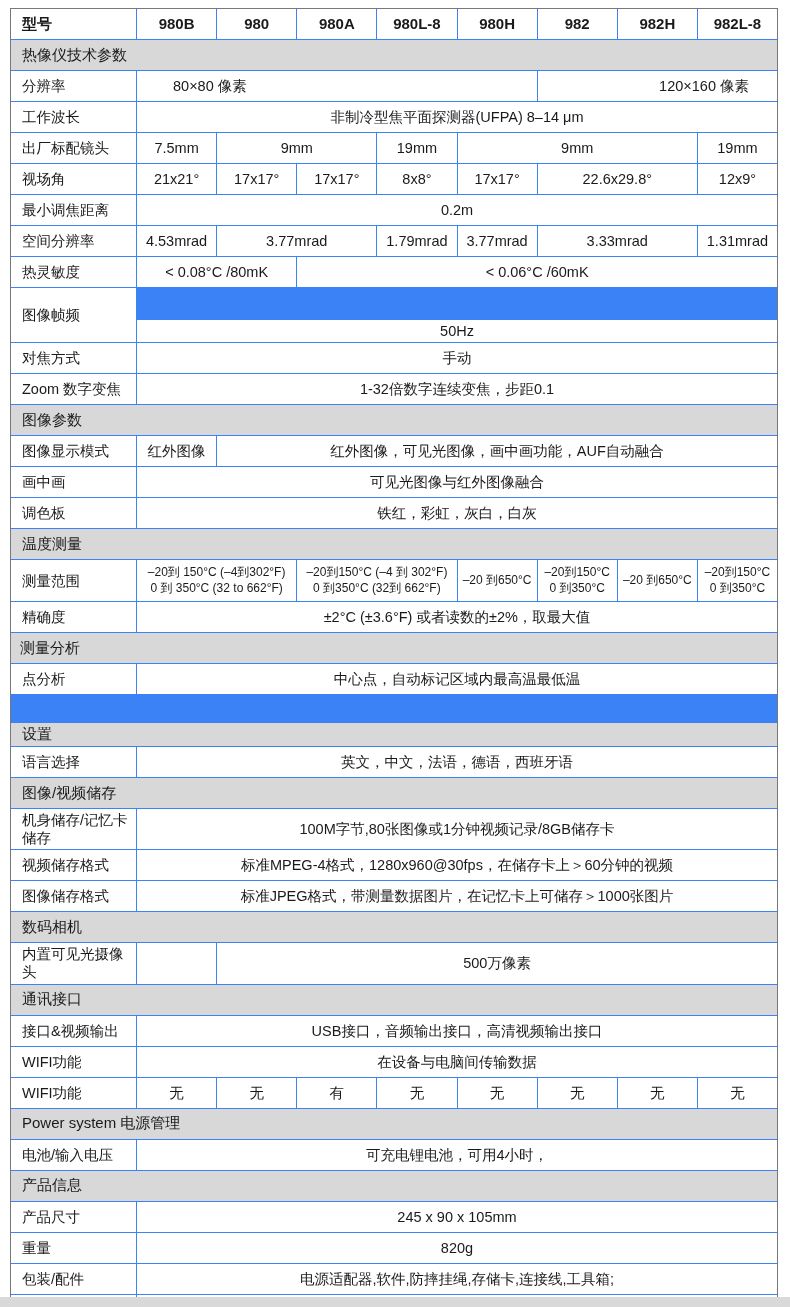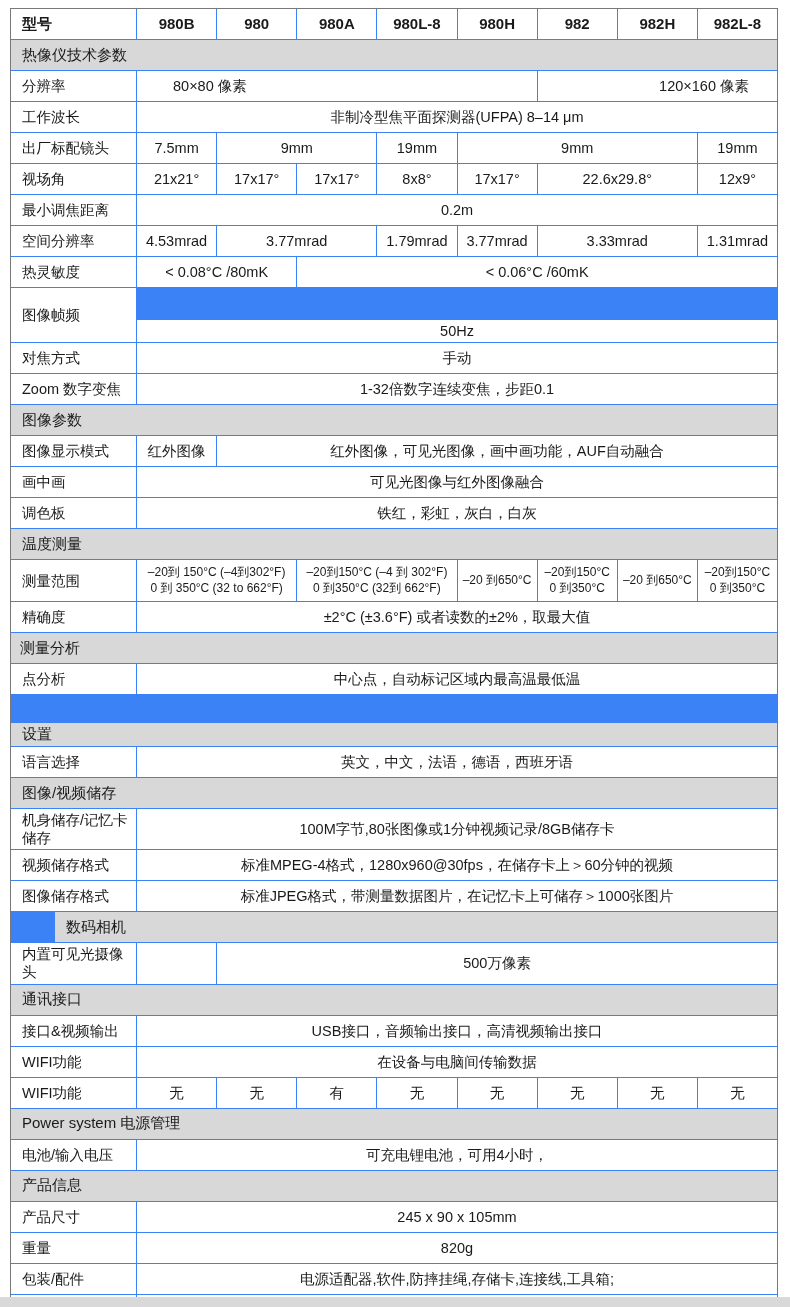--- a/index.html
+++ b/index.html
@@ -122,21 +122,21 @@
     <div class="cell section" style="grid-column: span 9; margin-top: 28px;">设置</div>
     <div class="cell label">语言选择</div>
     <div class="cell" style="grid-column: span 8;">英文，中文，法语，德语，西班牙语</div>
     <div class="cell section" style="grid-column: span 9;">图像/视频储存</div>
     <div class="cell label">机身储存/记忆卡储存</div>
     <div class="cell" style="grid-column: span 8;">100M字节,80张图像或1分钟视频记录/8GB储存卡</div>
     <div class="cell label">视频储存格式</div>
     <div class="cell" style="grid-column: span 8;">标准MPEG-4格式，1280x960@30fps，在储存卡上＞60分钟的视频</div>
     <div class="cell label">图像储存格式</div>
     <div class="cell" style="grid-column: span 8;">标准JPEG格式，带测量数据图片，在记忆卡上可储存＞1000张图片</div>
-    <div class="cell section" style="grid-column: span 9; margin-left: 44px;">数码相机</div>
+    <div class="cell section" style="grid-column: span 9;">数码相机</div>
     <div class="cell label">内置可见光摄像头</div>
     <div class="cell" style="grid-column: span 1;"></div>
     <div class="cell" style="grid-column: span 7;">500万像素</div>
     <div class="cell section" style="grid-column: span 9;">通讯接口</div>
     <div class="cell label">接口&amp;视频输出</div>
     <div class="cell" style="grid-column: span 8;">USB接口，音频输出接口，高清视频输出接口</div>
     <div class="cell label">WIFI功能</div>
     <div class="cell" style="grid-column: span 8;">在设备与电脑间传输数据</div>
     <div class="cell label">WIFI功能</div>
     <div class="cell" style="grid-column: span 1;">无</div>

